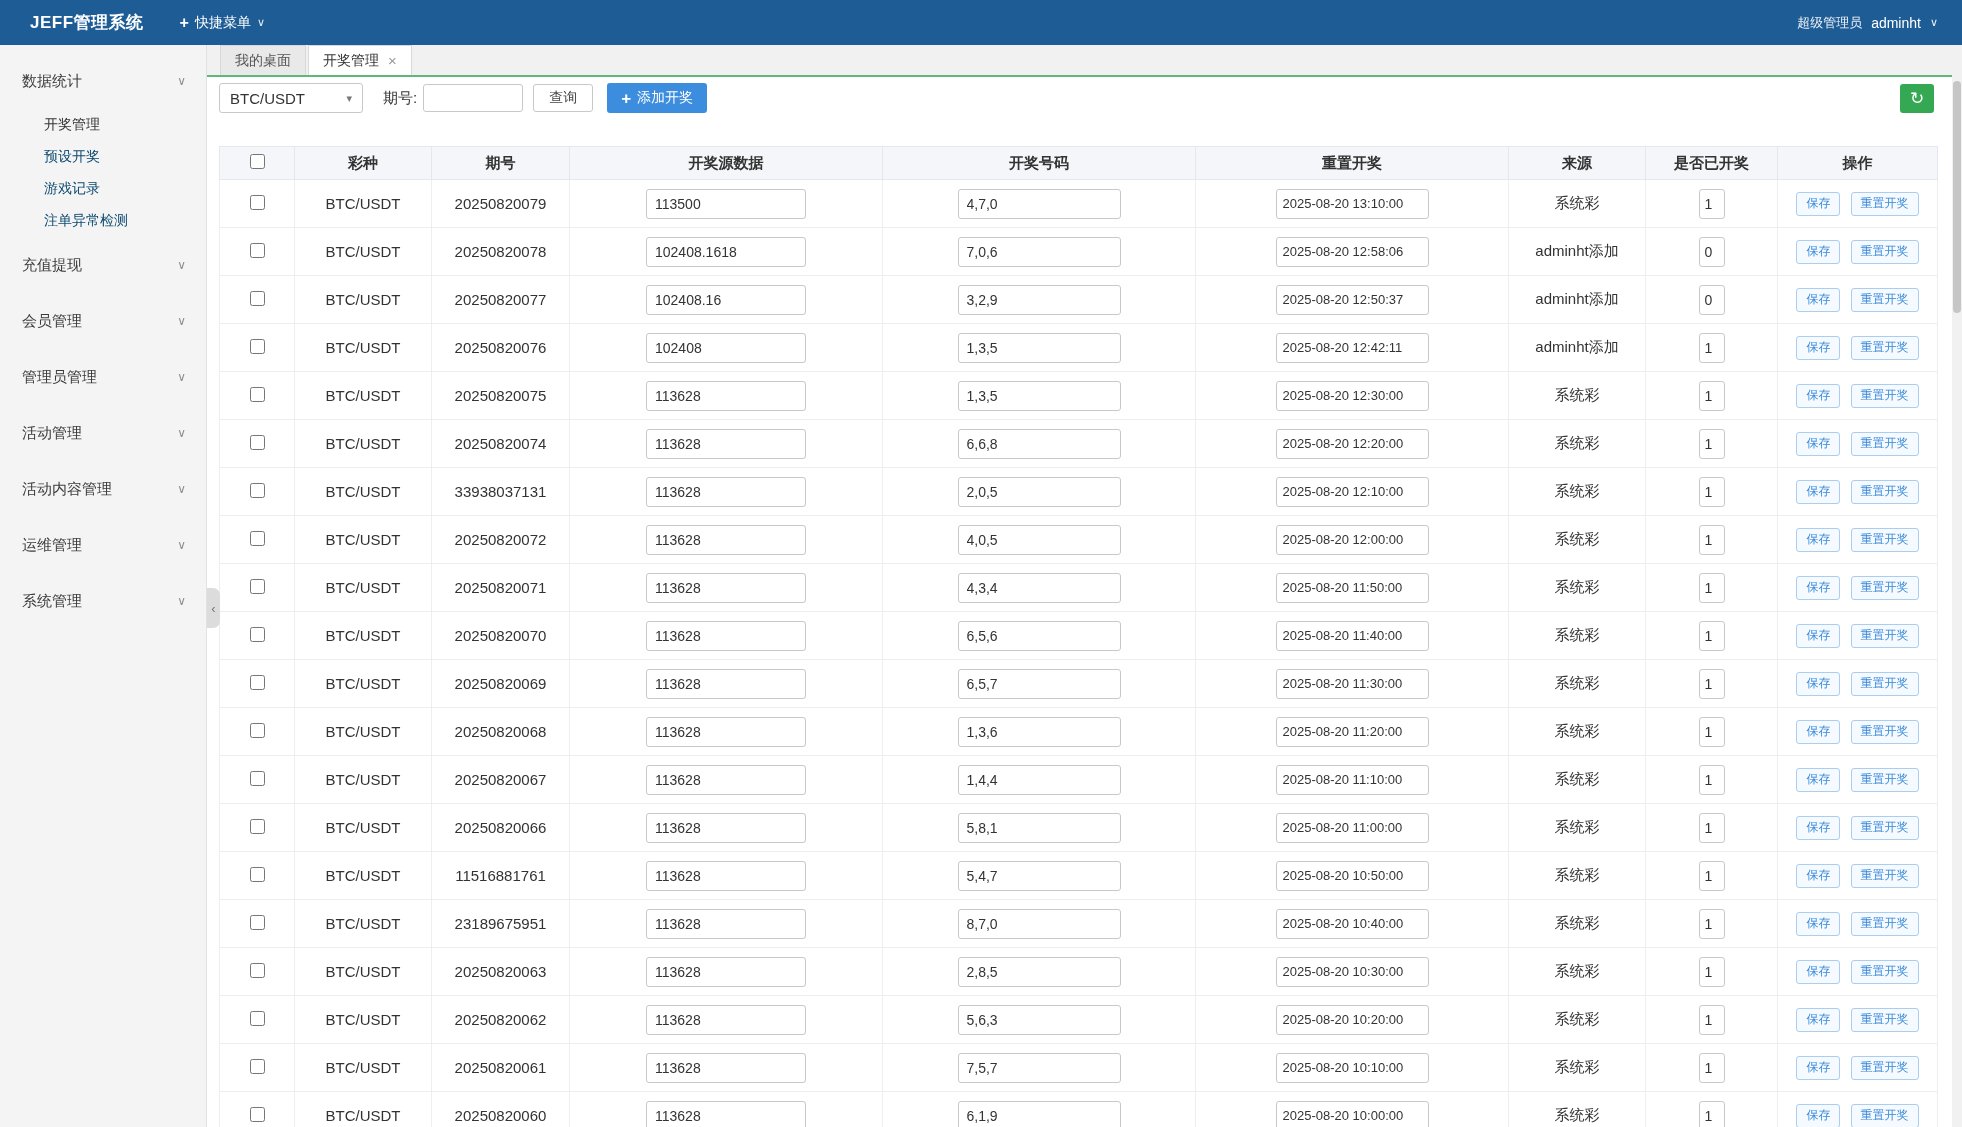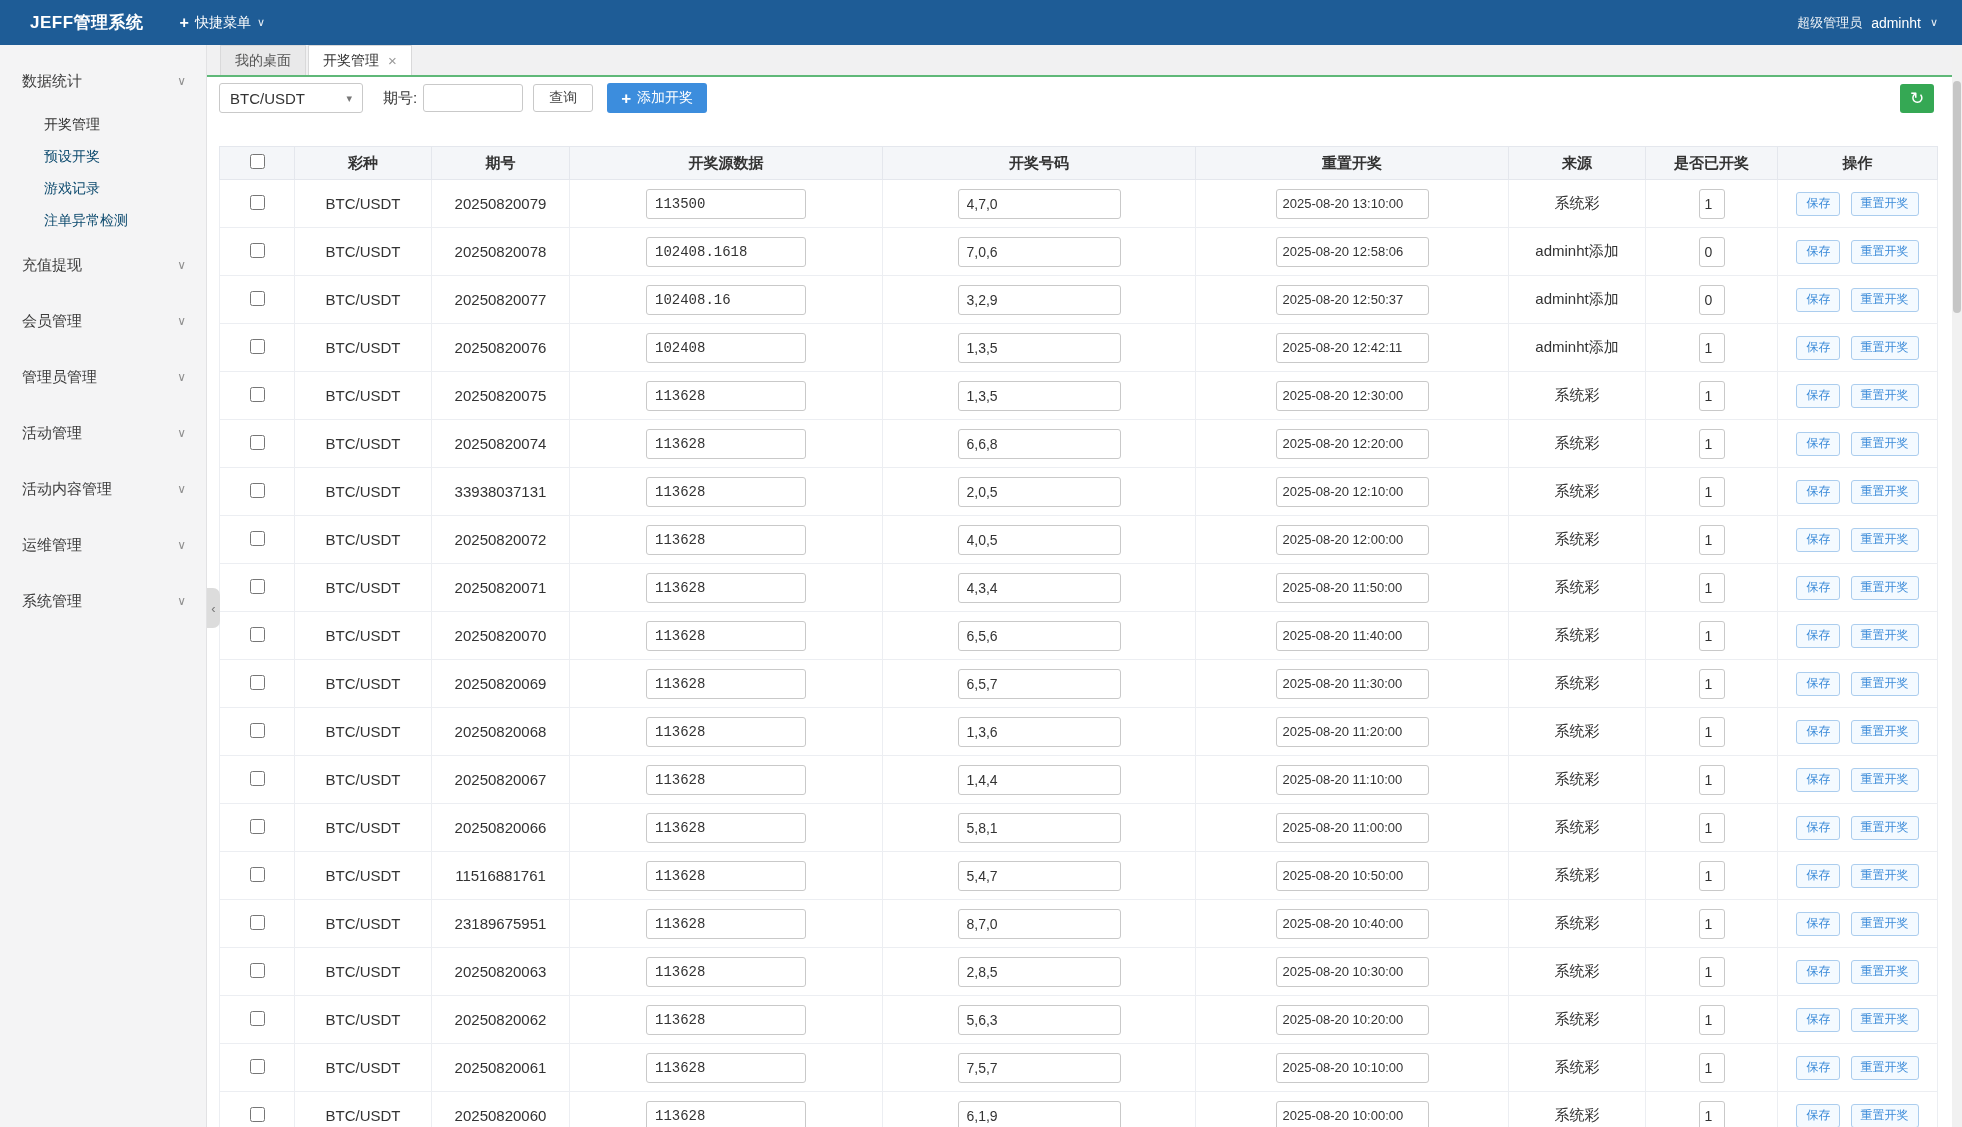--- a/index.html
+++ b/index.html
@@ -46,21 +46,21 @@
   .btn-add { margin-left:14px; height:30px; padding:0 14px; font-size:14px; color:#fff; background:#3c8ddd; border:none; border-radius:3px; cursor:pointer; display:flex; align-items:center; gap:6px; font-family:inherit; }
   .btn-add .plus { font-size:17px; font-weight:bold; line-height:1; }
   .btn-refresh { margin-left:auto; margin-right:28px; width:34px; height:29px; background:#35a854; color:#fff; border:none; border-radius:3px; font-size:17px; cursor:pointer; display:flex; align-items:center; justify-content:center; font-family:inherit; }
 
   
   .data-table { margin-top:33px; width:1718px; border-collapse:collapse; table-layout:fixed; }
   .data-table th { height:33px; background:#f4f6f9; border:1px solid #e4e7ed; font-size:15px; font-weight:bold; color:#333; text-align:center; }
   .data-table td { height:48px; border:1px solid #eceef2; font-size:15px; color:#333; text-align:center; vertical-align:middle; white-space:nowrap; }
   input[type="checkbox"] { width:15px; height:15px; cursor:pointer; }
   .cell-input { height:30px; border:1px solid #c9c9c9; border-radius:3px; background:#fff; color:#333; font-size:14px; padding:0 8px; font-family:inherit; }
-  .w-source { width:160px;font-family:Liberation Mono, monospace; }
+  .w-source { width:160px; }
   .w-numbers { width:163px; }
   .w-time { width:153px; font-size:13px; padding:0 6px; }
   .w-drawn { width:26px; padding:0 5px; }
   .btn-mini { height:24px; padding:0 9px; margin:0 3px; font-size:12px; color:#3a8ad8; background:#f4faff; border:1px solid #abcdee; border-radius:3px; cursor:pointer; font-family:inherit; white-space:nowrap; }
 
   
   .scrollbar { position:absolute; top:0; right:0; width:10px; bottom:0; background:#f1f1f1; z-index:10; }
   .scroll-thumb { position:absolute; top:36px; right:1px; width:8px; height:232px; background:#c6c6c6; border-radius:4px; cursor:pointer; }
 </style>
 </head>

